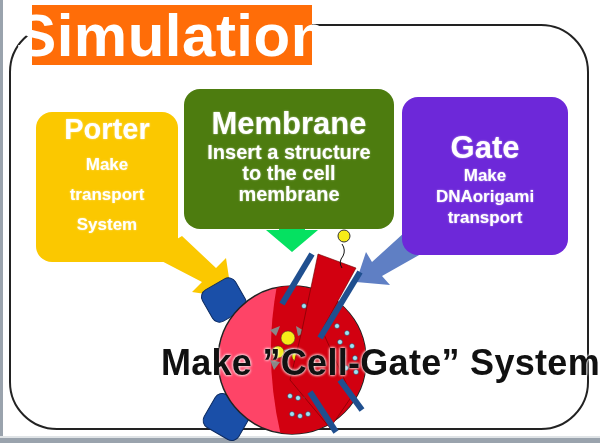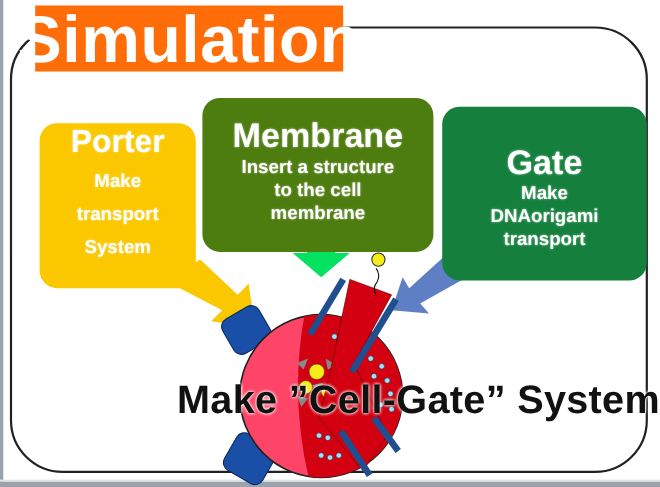--- a/index.html
+++ b/index.html
@@ -27,29 +27,29 @@
     color:#fff; font-weight:bold; font-size:60px; letter-spacing:0.5px;text-align:right;
   }
 
   .bubble {
     position:absolute; border-radius:16px; color:#fff; font-weight:bold;
     text-align:center;
     text-shadow:0 0 2px rgba(255,255,255,0.6);
   }
   .porter { left:36px; top:112px; width:142px; height:150px; background:#fbc800; }
   .membrane { left:184px; top:89px; width:210px; height:140px; background:#4d7c0f; }
-  .gate { left:402px; top:97px; width:186px; height:158px; background:#15803d; }
+  .gate { left:402px; top:97px; width:166px; height:158px; background:#6d28d9; }
 
   .b-title { display:block; font-size:32px; line-height:34px; }
   .b-sub { display:block; font-size:16px; line-height:18px; }
 
   .porter .b-title { font-size:29px; }
   .porter .b-sub { margin-top:8px; font-size:17px; line-height:22px; }
   .membrane .b-title { margin-top:18px; font-size:31px; }
-  .membrane .b-sub { margin-top:1px; font-size:17px; line-height:20px; }
+  .membrane .b-sub { margin-top:1px; font-size:20px; line-height:20px; }
   .gate .b-title { margin-top:34px; font-size:31px; }
   .gate .b-sub { margin-top:0px; font-size:17px; line-height:21px; }
 
   .caption {
     position:absolute; left:0; top:342px; width:600px; text-align:right;
     font-weight:bold; font-size:36px; color:#111; letter-spacing:0.3px;
     text-shadow:0 0 3px #fff, 0 0 3px #fff;
   }
   svg.art { position:absolute; left:0; top:0; }
 </style>

